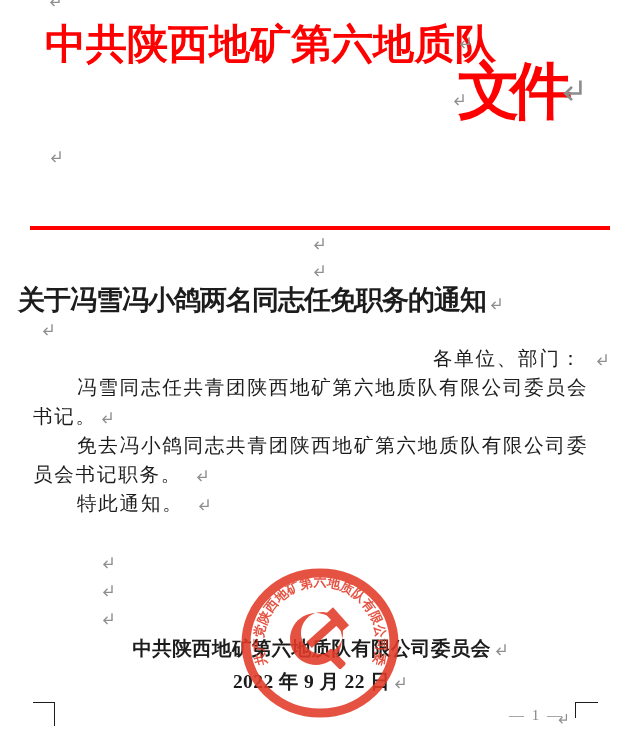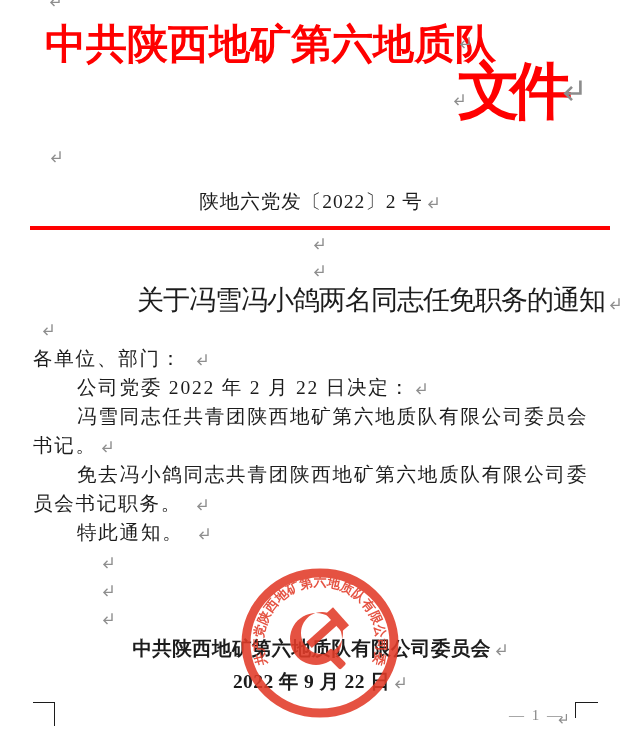--- a/index.html
+++ b/index.html
@@ -21,27 +21,27 @@
   .hdr-lines{position:absolute;left:45px;top:16px;width:412px;color:var(--header-red);
     font-weight:bold;font-size:41px;}
   .hdr-line{height:56px;line-height:56px;text-align:justify;text-align-last:justify;white-space:nowrap;}
   .wenjian{position:absolute;left:458px;top:58px;color:var(--header-red);font-weight:bold;
     font-size:62px;line-height:66px;letter-spacing:-10px;white-space:nowrap;}
   
   .docnum{position:absolute;left:0;top:188px;width:639px;text-align:center;
     font-size:19.5px;letter-spacing:1px;white-space:nowrap;}
   .redline{position:absolute;left:30px;top:226px;width:580px;height:4px;background:var(--rule-red);}
   
-  .title{position:absolute;left:18px;top:282px;width:604px;text-align:right;font-weight:normal;
+  .title{position:absolute;left:18px;top:282px;width:604px;text-align:left;font-weight:bold;
     font-size:27px;letter-spacing:-1px;white-space:nowrap;}
   
   .bodytext{position:absolute;left:33px;top:344px;width:576px;font-size:19.5px;
     letter-spacing:1.8px;line-height:29px;}
   .bodytext p{text-indent:44px;}
-  .bodytext p.salutation{text-indent:0;}
+  .bodytext p.salutation{text-indent:0;text-align:right;}
   .blankmarks{position:absolute;left:100px;top:549px;line-height:28px;}
   .blankmarks div{height:28px;}
   
   .signblock{position:absolute;left:18px;top:632px;width:604px;text-align:center;
     font-size:19.5px;line-height:33px;letter-spacing:0.4px;white-space:nowrap;font-weight:bold;}
   
   .seal{position:absolute;left:237px;top:565px;z-index:3;opacity:0.88;}
   
   .corner{position:absolute;border-color:var(--boundary-gray);}
   .corner-bl{left:33px;top:702px;width:22px;height:24px;border-top:1px solid;border-right:1px solid;}
@@ -81,25 +81,20 @@
     </svg>
   <div class="wenjian">文件</div>
   <svg class="pm pm-lg pm-abs" style="left:558px;top:76px">
       <use href="#pmark"></use>
     </svg>
 
   <svg class="pm pm-abs" style="left:48px;top:149px">
       <use href="#pmark"></use>
     </svg>
 
-  <div class="docnum">
-    <span>陕地六党发〔2022〕2 号</span><svg class="pm mktight">
-        <use href="#pmark"></use>
-      </svg>
-  </div>
 
   <div class="redline"></div>
 
   <svg class="pm pm-abs" style="left:311px;top:236px">
       <use href="#pmark"></use>
     </svg>
   <svg class="pm pm-abs" style="left:311px;top:263px">
       <use href="#pmark"></use>
     </svg>
 
@@ -108,23 +103,20 @@
         <use href="#pmark"></use>
       </svg>
   </div>
 
   <svg class="pm pm-abs" style="left:40px;top:322px">
       <use href="#pmark"></use>
     </svg>
 
   <div class="bodytext">
     <p class="salutation"><span>各单位、部门：</span><svg class="pm mkgap">
-          <use href="#pmark"></use>
-        </svg></p>
-    <p><span>公司党委 2022 年 2 月 22 日决定：</span><svg class="pm mktight">
           <use href="#pmark"></use>
         </svg></p>
     <p><span>冯雪同志任共青团陕西地矿第六地质队有限公司委员会书记。</span><svg class="pm mktight">
           <use href="#pmark"></use>
         </svg></p>
     <p><span>免去冯小鸽同志共青团陕西地矿第六地质队有限公司委员会书记职务。</span><svg class="pm mkgap">
           <use href="#pmark"></use>
         </svg></p>
     <p><span>特此通知。</span><svg class="pm mkgap">
           <use href="#pmark"></use>

